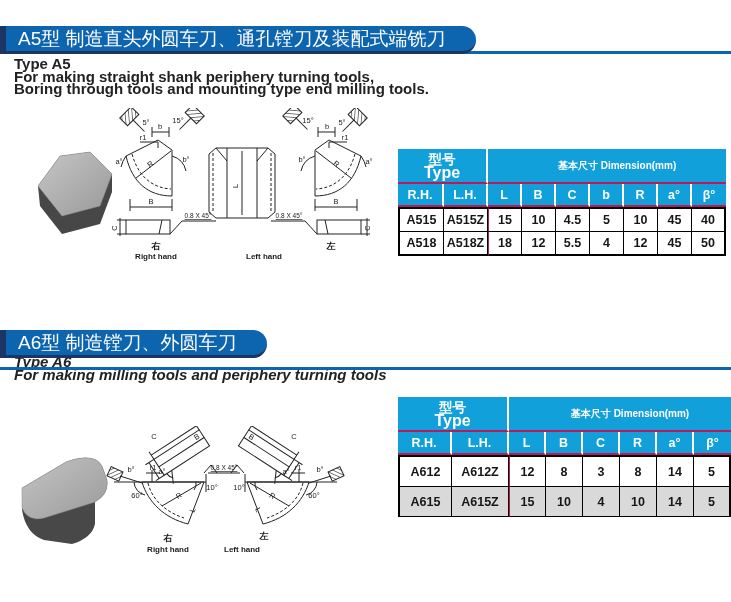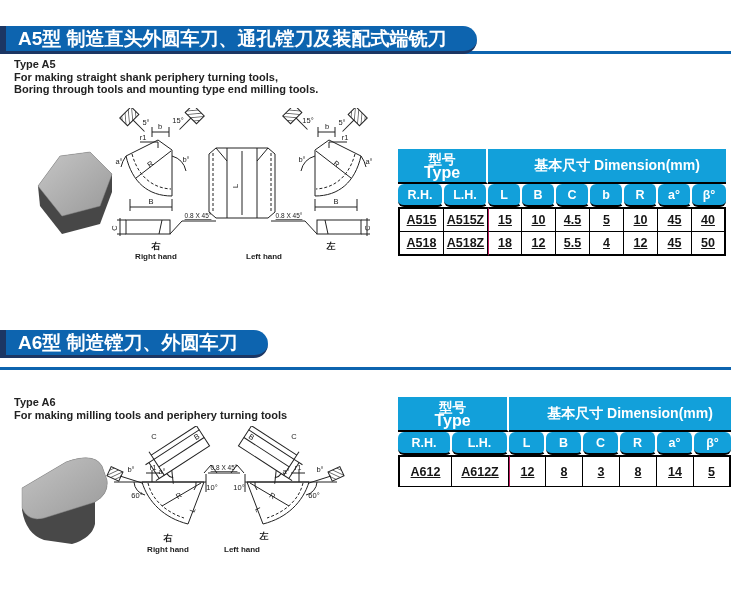--- a/index.html
+++ b/index.html
@@ -1,41 +1,41 @@
 <!DOCTYPE html>
 <html><head>
 <meta charset="utf-8">
 <style>
   html,body{margin:0;padding:0;}
   body{width:731px;height:602px;background:#fff;font-family:"Liberation Sans",sans-serif;position:relative;overflow:hidden;}
   .banner{position:absolute;left:0;display:flex;align-items:center;background:#0d64af;color:#fff;
-          font-weight:bold;font-size:19px;height:25px;padding:0 30px 0 12px;
+          font-weight:normal;font-size:19px;height:25px;padding:0 30px 0 12px;
           border-left:6px solid #1c3663;border-bottom:3px solid #1c3663;border-radius:0 16px 16px 0;z-index:2;white-space:nowrap;}
   #banner1{top:26px;}
   #banner2{top:330px;}
   .rule{position:absolute;left:0;width:731px;height:3px;background:#0d64af;z-index:1;}
   #rule1{top:51px;}
   #rule2{top:367px;}
-  .typeblock{position:absolute;left:14px;font-size:11px;font-weight:bold;color:#222;line-height:12.5px;}
+  .typeblock{position:absolute;left:14px;font-size:15px;font-weight:bold;color:#222;line-height:12.5px;}
   #tb1{top:58px;}
-  #tb2{top:396px;}
+  #tb2{top:356px;font-style:italic;}
   .dim-table{position:absolute;border-collapse:separate;border-spacing:0;table-layout:fixed;}
   #table1{left:398px;top:149px;width:328px;}
   #table2{left:398px;top:397px;width:333px;}
   td{padding:0;text-align:center;vertical-align:middle;}
-  .hc{background:#12a0da;color:#fff;font-weight:bold;border-right:2px solid #fff;border-bottom:2px solid #000000;}
+  .hc{background:#12a0da;color:#fff;font-weight:bold;border-right:2px solid #fff;border-bottom:2px solid #be185d;}
   .hc.last{border-right:none;}
   .hr1 td{height:33px;}
-  .hr2 td{height:21px;font-size:12.5px;border-radius:6px;}
+  .hr2 td{height:21px;font-size:12.5px;}
   #table1 .dr td{height:22px;}
   #table2 .dr td{height:29px;}
   .h-type-cn{display:block;font-size:13.5px;line-height:14px;}
   .h-type-en{display:block;font-size:16px;line-height:12px;}
-  .h-dim{font-size:14px;padding-left:20px;}
-  .dc{background:#fff;font-size:12.5px;font-weight:bold;color:#161616;border-right:1px solid #000;border-bottom:1px solid #000;text-decoration:underline;}
+  .h-dim{font-size:10px;padding-left:20px;}
+  .dc{background:#fff;font-size:12.5px;font-weight:bold;color:#161616;border-right:1px solid #000;border-bottom:1px solid #000;}
   .dc.first{border-left:2px solid #000;}
   .dc.lastcol{border-right:2px solid #000;}
   .dr.top .dc{border-top:2px solid #000;}
   .dr.bottom .dc{border-bottom:2px solid #000;}
   .dc.thick{border-left:1px solid #be185d;}
   .dr.gray .dc{background:#d9d9d9;}
   .absobj{position:absolute;}
   svg text{fill:#1a1a1a;font-family:"Liberation Sans",sans-serif;}
   .dimtxt{font-size:7.5px;}
   .smalltxt{font-size:6.5px;}
@@ -316,14 +316,24 @@
   <tr class="dr top">
     <td class="dc first">A612</td>
     <td class="dc">A612Z</td>
     <td class="dc thick">12</td>
     <td class="dc">8</td>
     <td class="dc">3</td>
     <td class="dc">8</td>
     <td class="dc">14</td>
     <td class="dc lastcol">5</td>
   </tr>
+  <tr class="dr gray">
+    <td class="dc first">A615</td>
+    <td class="dc">A615Z</td>
+    <td class="dc thick">15</td>
+    <td class="dc">10</td>
+    <td class="dc">4</td>
+    <td class="dc">10</td>
+    <td class="dc">14</td>
+    <td class="dc lastcol">5</td>
+  </tr>
 </tbody>
   </table>
 
 </body></html>

